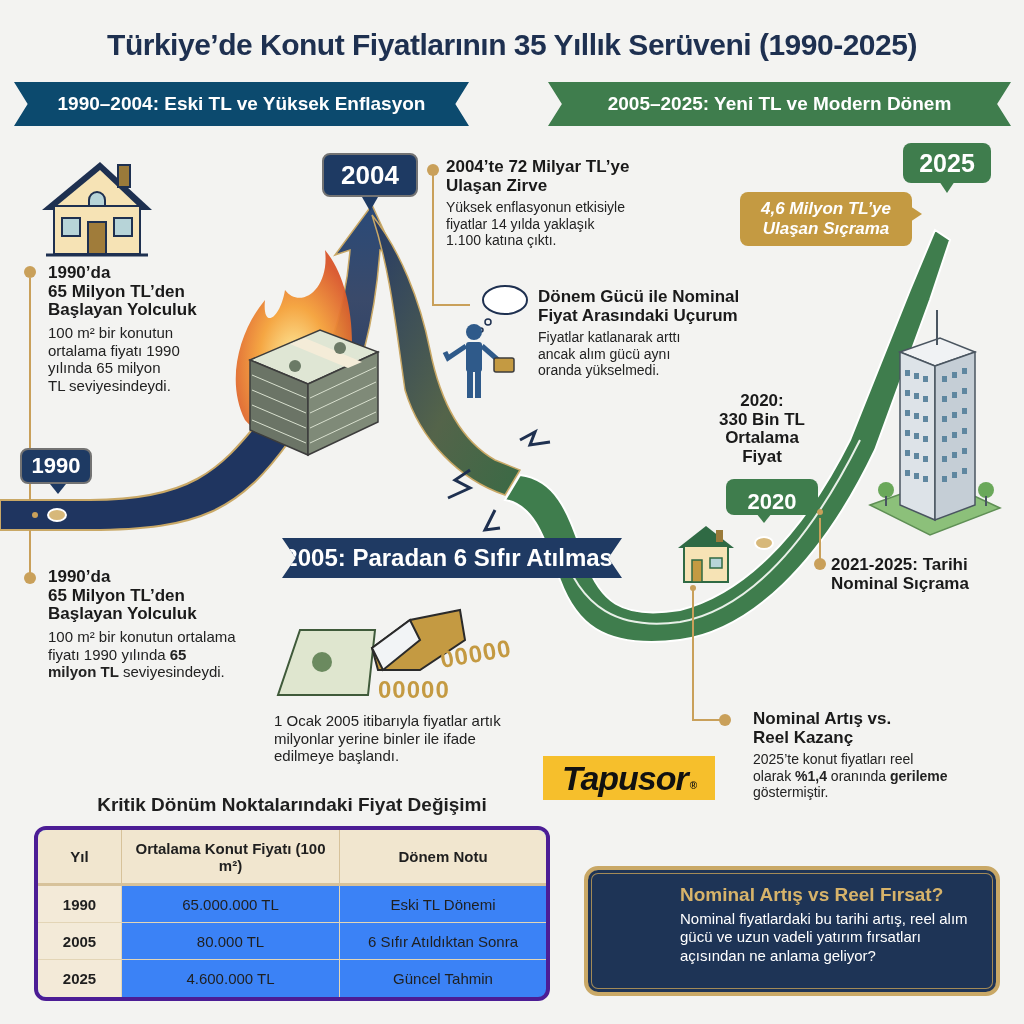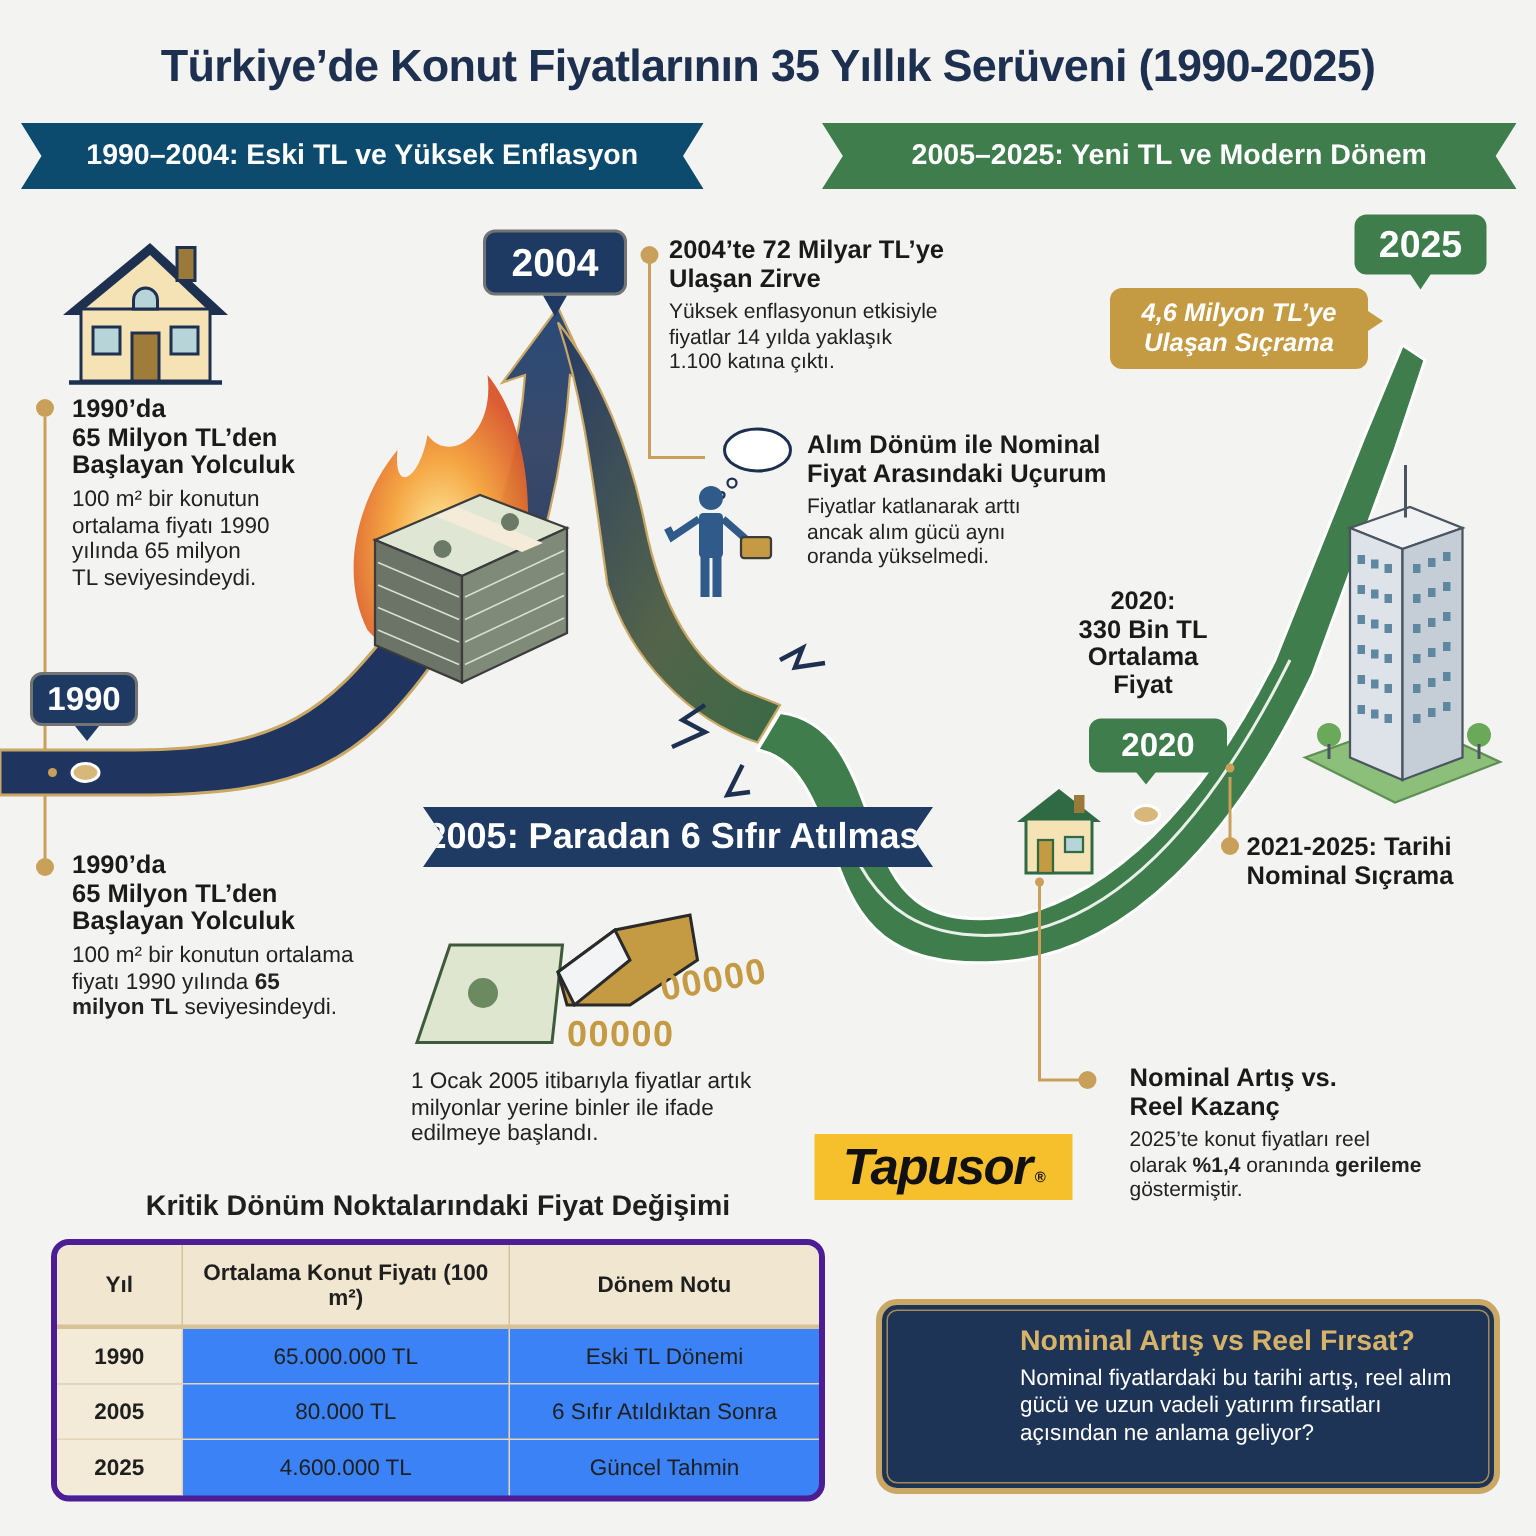--- a/index.html
+++ b/index.html
@@ -207,21 +207,21 @@
 </svg>
 
 <div class="abs bubble navy" style="left:20px;top:448px;width:72px;height:36px;font-size:22px;">
   <span>1990</span>
   <span class="tail" style="left:28px;top:34px;border-top:10px solid #1e3a63;"></span>
 </div>
 <div class="abs bubble navy" style="left:322px;top:153px;width:96px;height:44px;font-size:26px;">
   <span>2004</span>
   <span class="tail" style="left:38px;top:42px;border-top:14px solid #1e3a63;"></span>
 </div>
-<div class="abs bubble green" style="left:726px;top:479px;width:92px;height:36px;font-size:22px;">
+<div class="abs bubble green" style="left:726px;top:479px;width:92px;height:36px;font-size:22px;align-items:flex-end;">
   <span>2020</span>
   <span class="tail" style="left:30px;top:34px;border-top:10px solid #3f7d4d;"></span>
 </div>
 <div class="abs bubble green" style="left:903px;top:143px;width:88px;height:40px;font-size:25px;">
   <span>2025</span>
   <span class="tail" style="left:36px;top:38px;border-top:12px solid #3f7d4d;"></span>
 </div>
 <div class="abs bubble gold" style="left:740px;top:192px;width:172px;height:54px;font-size:17px;flex-direction:column;line-height:1.15;">
   <span>4,6 Milyon TL’ye</span>
   <span>Ulaşan Sıçrama</span>
@@ -258,21 +258,21 @@
   </div>
   <div class="txt" style="font-size:14px;">
     <div>Yüksek enflasyonun etkisiyle</div>
     <div>fiyatlar 14 yılda yaklaşık</div>
     <div>1.100 katına çıktı.</div>
   </div>
 </div>
 
 <div class="abs" style="left:538px;top:288px;width:240px;">
   <div class="hdr">
-    <div>Alım Dönüm ile Nominal</div>
+    <div>Dönem Gücü ile Nominal</div>
     <div>Fiyat Arasındaki Uçurum</div>
   </div>
   <div class="txt" style="font-size:14px;">
     <div>Fiyatlar katlanarak arttı</div>
     <div>ancak alım gücü aynı</div>
     <div>oranda yükselmedi.</div>
   </div>
 </div>
 
 <div class="abs ribbon mid">2005: Paradan 6 Sıfır Atılması</div>

